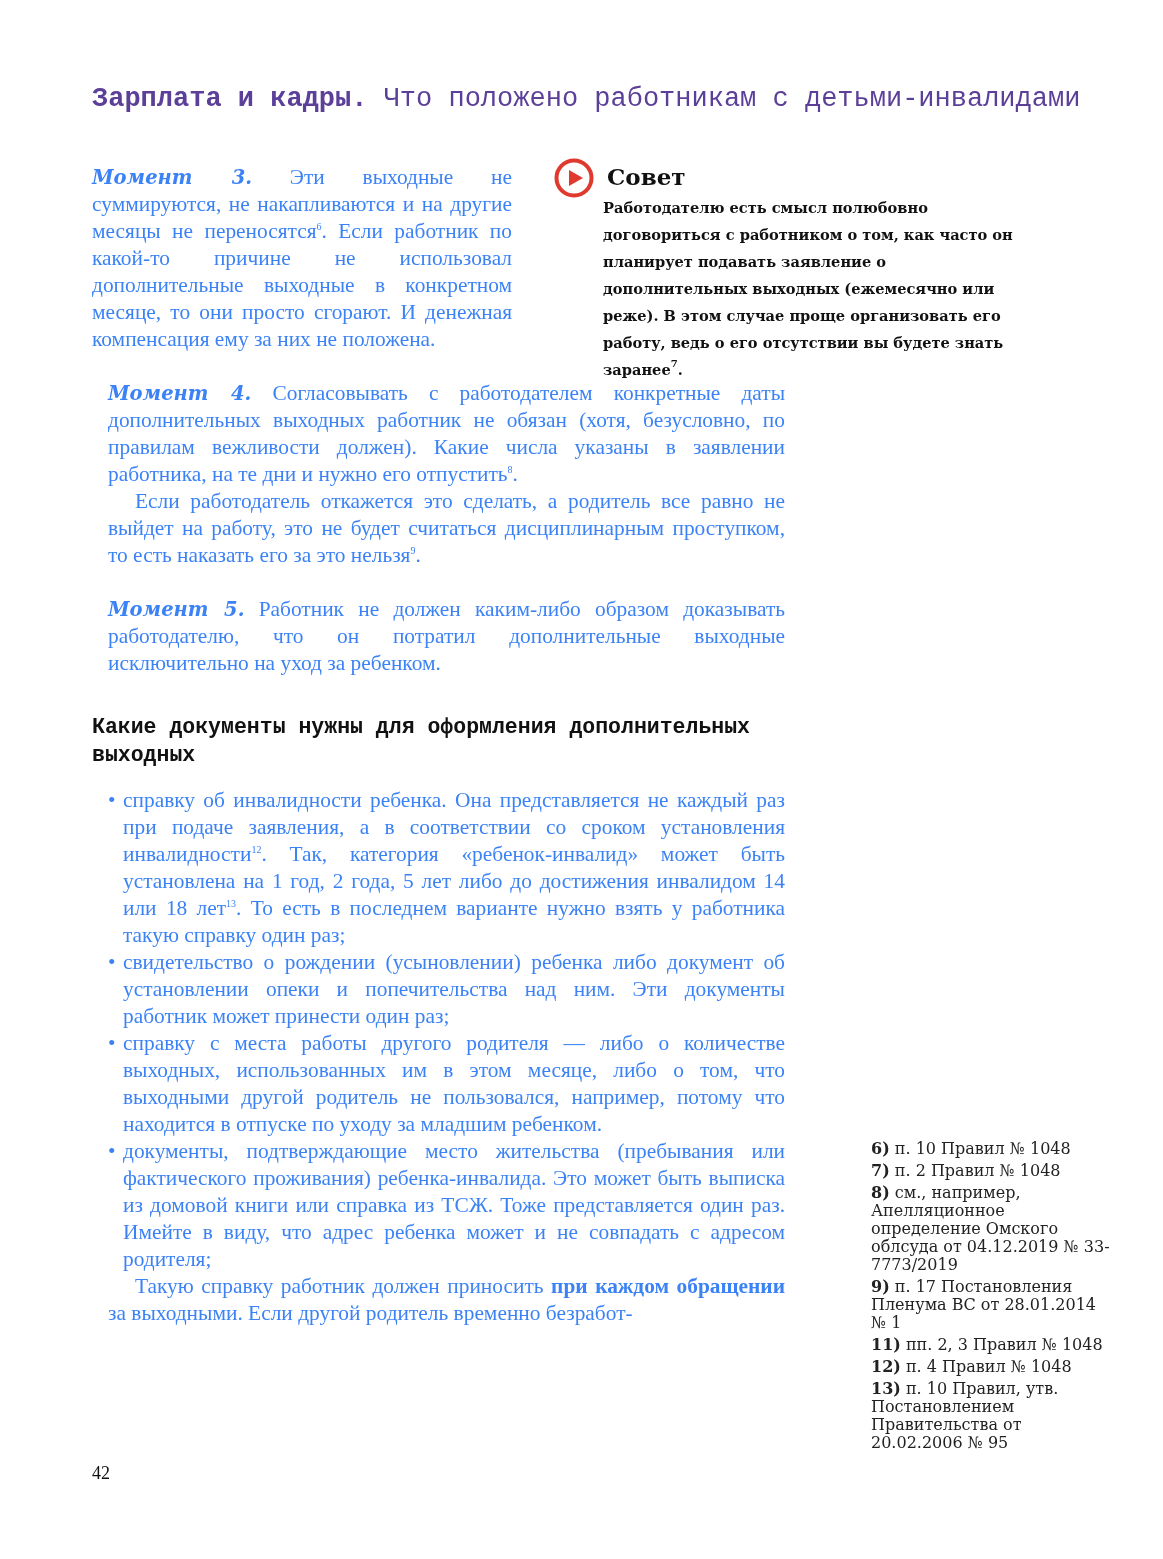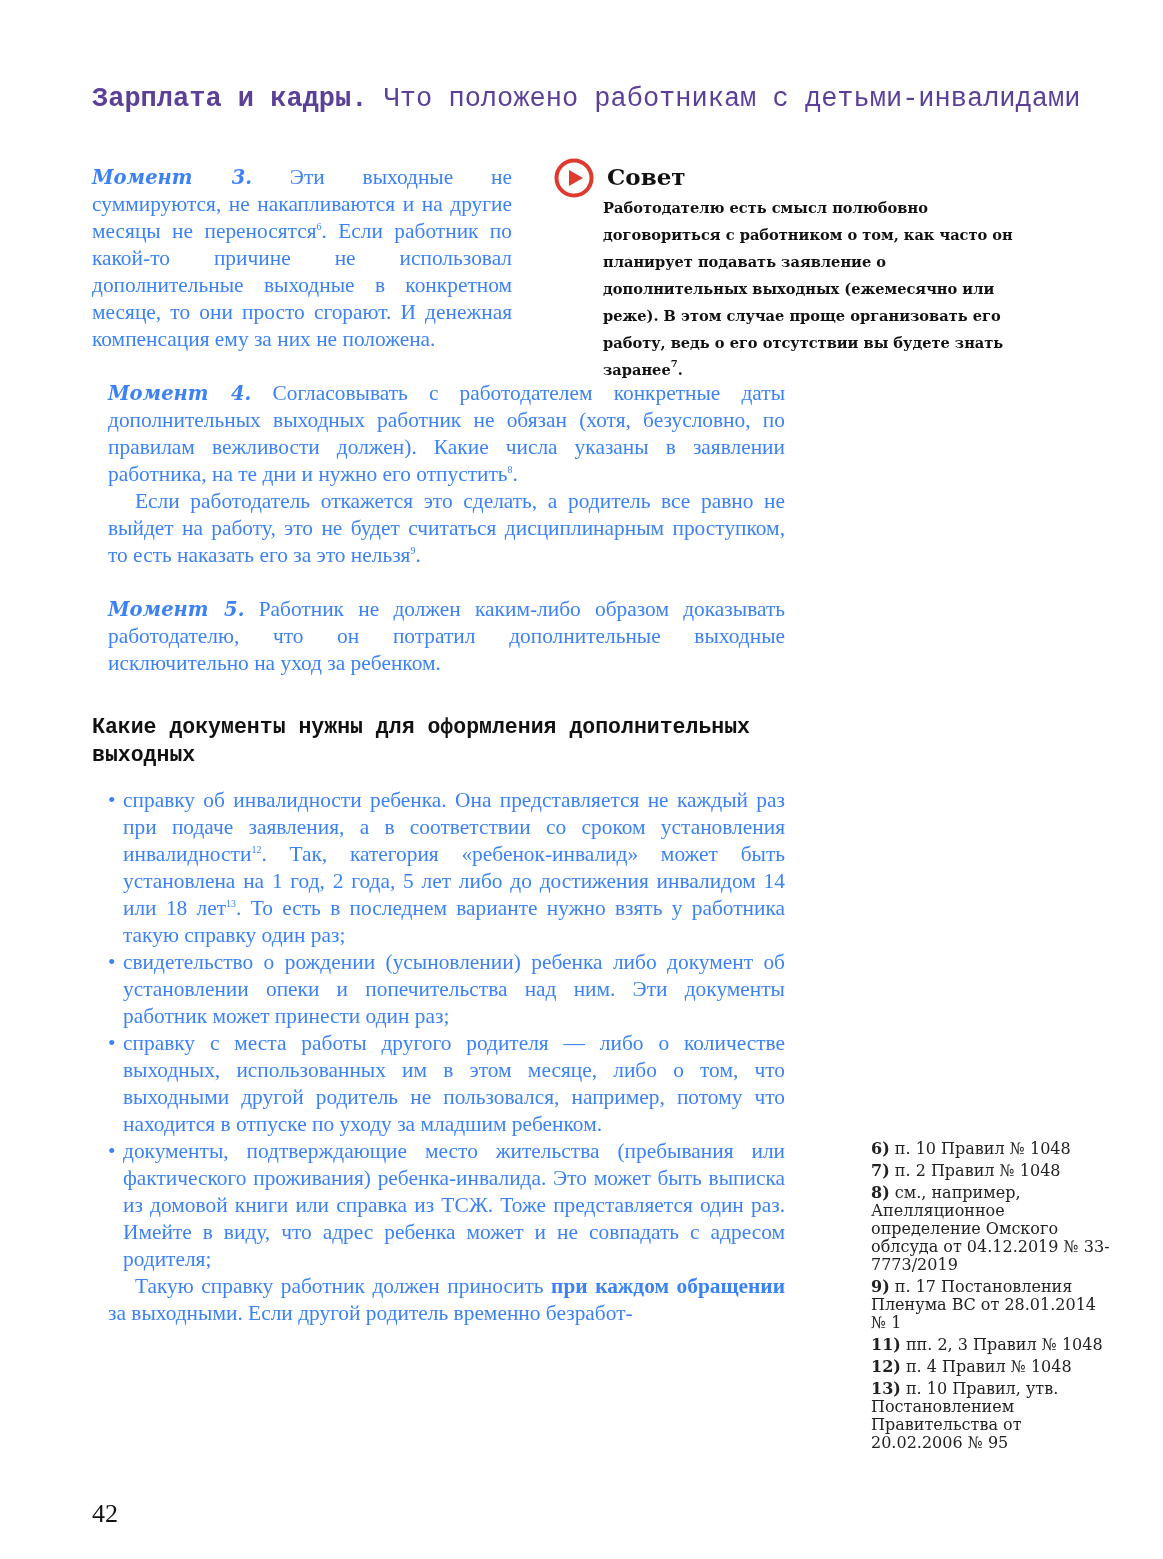--- a/index.html
+++ b/index.html
@@ -30,21 +30,21 @@
 
     .advice { position: absolute; left: 553px; top: 157px; width: 480px; }
     .advice-icon { position: absolute; left: 0; top: 0; width: 42px; height: 42px; }
     .advice-title { position: absolute; left: 54px; top: 6px; font-family: "DejaVu Serif", serif; font-weight: bold; font-size: 23px; color: #111; }
     .advice-text { position: absolute; left: 50px; top: 37px; width: 425px; font-family: "DejaVu Serif", serif; font-weight: bold; font-size: 14.6px; line-height: 27px; color: #111; }
 
     .footnotes { position: absolute; left: 871px; top: 1110px; width: 240px; font-family: "DejaVu Serif", serif; font-size: 16px; line-height: 18px; color: #222; margin-top: 30px; }
     .footnote { margin-bottom: 4px; }
     .footnote .fn-num { font-weight: bold; }
 
-    .page-number { position: absolute; left: 92px; top: 1463px; font-family: "Liberation Serif", serif; font-size: 26px; color: #111; margin-top: 36px; }
+    .page-number { position: absolute; left: 92px; top: 1463px; font-family: "Liberation Serif", serif; font-size: 18px; color: #111; }
   </style>
 </head>
 <body>
 
 <div class="running-head">
   <span class="section">Зарплата и кадры.</span>
   <span>Что положено работникам с детьми-инвалидами</span>
 </div>
 
 <div class="col-left body-text block-m3">

